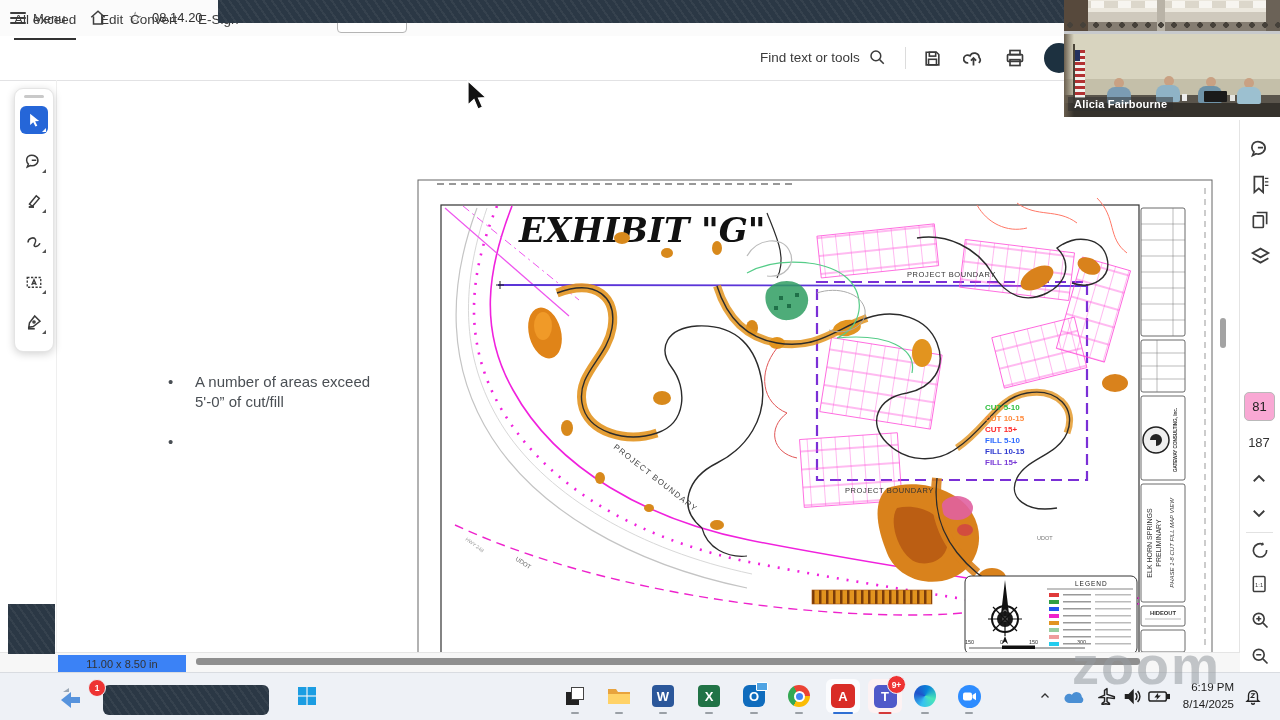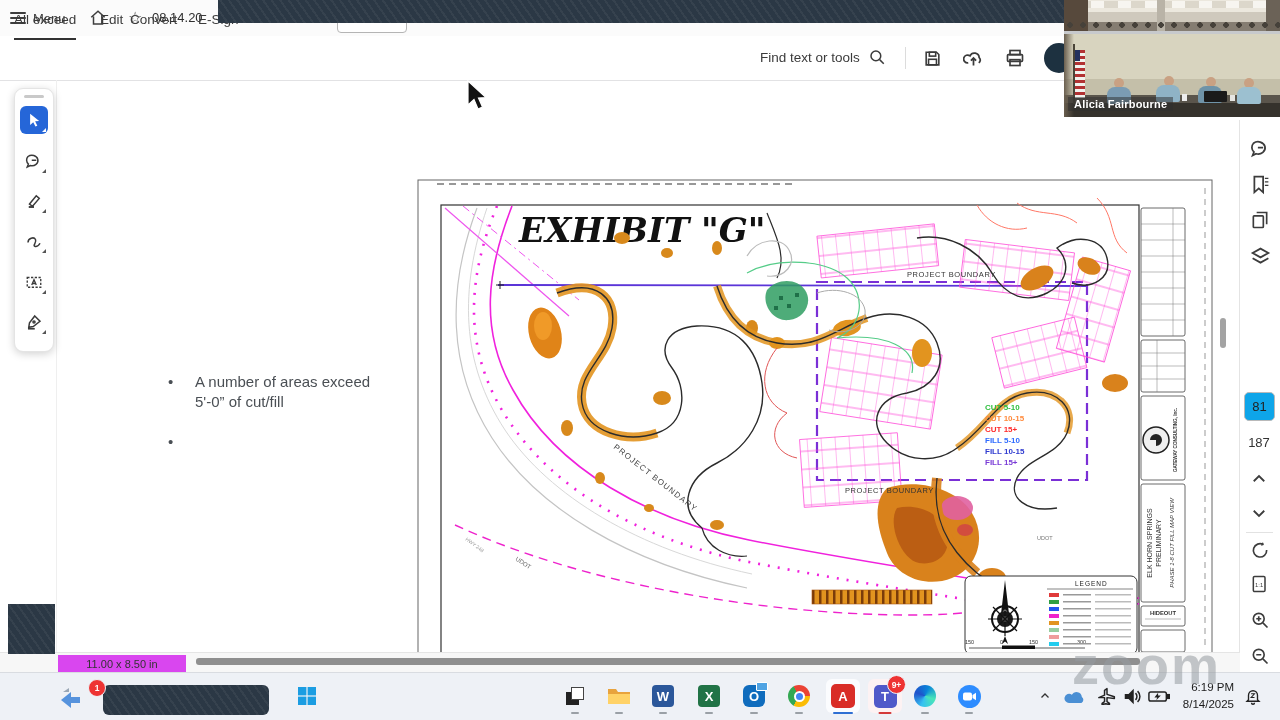--- a/index.html
+++ b/index.html
@@ -30,26 +30,26 @@
   
   .doc-title{left:167px;top:190px;font-size:21.5px;line-height:30px;color:#2e3338;letter-spacing:.2px;}
   .bullets{left:168px;top:372px;width:228px;font-size:15px;line-height:19.5px;color:#4a4f54;}
   .bullets .row{display:flex;margin-bottom:21px;}
   .bullets .dot{width:27px;flex:none;}
   .u{text-decoration:underline;}
   
   .rside{left:1239px;top:80px;width:41px;height:592px;background:#fff;border-left:1px solid #e4e4e4;z-index:15;}
   .ricon{position:absolute;left:10px;width:21px;height:21px;color:#3c3c3c;}
   .pagebox{position:absolute;left:4px;top:312px;width:29px;height:27px;border:1px solid #b9b9b9;border-radius:5px;
-           font-size:13px;color:#222;display:flex;align-items:center;justify-content:center;background:#0ea5e9;}
+           font-size:13px;color:#222;display:flex;align-items:center;justify-content:center;background:#f9a8d4;}
   .pagetotal{position:absolute;left:0;top:355px;width:38px;text-align:center;font-size:13px;color:#333;}
   .vscroll{left:1220px;top:318px;width:6px;height:30px;background:#a3a3a3;border-radius:3px;z-index:14;}
   
   .statusbar{left:0;top:652px;width:1240px;height:20px;background:#f7f7f7;border-top:1px solid #e5e5e5;z-index:18;}
-  .sizechip{position:absolute;left:58px;top:2px;width:128px;height:17px;background:#d946ef;font-size:11px;color:#333;
+  .sizechip{position:absolute;left:58px;top:2px;width:128px;height:17px;background:#3b82f6;font-size:11px;color:#333;
             display:flex;align-items:center;justify-content:center;}
   .hscroll{position:absolute;left:196px;top:5px;width:944px;height:7px;background:#8f8f8f;border-radius:3px;}
   
   .taskbar{left:0;top:672px;width:1280px;height:48px;background:#eef1f6;border-top:1px solid #d9dce1;z-index:30;}
   .tb-ic{position:absolute;top:10px;width:26px;height:26px;display:flex;align-items:center;justify-content:center;}
   .appletter{font-weight:bold;color:#fff;font-size:13px;}
   .runline{position:absolute;left:50%;transform:translateX(-50%);bottom:-5px;width:8px;height:2.5px;border-radius:2px;background:#9aa0a6;}
   .search-pill{position:absolute;left:335px;top:11px;width:218px;height:26px;background:#fff;border:1px solid #d2d5da;
                border-radius:14px;display:flex;align-items:center;padding:0 12px;gap:9px;box-sizing:border-box;}
   .search-pill input{border:0;outline:0;font-size:13px;color:#444;width:140px;background:transparent;font-family:"Liberation Sans",sans-serif;}

